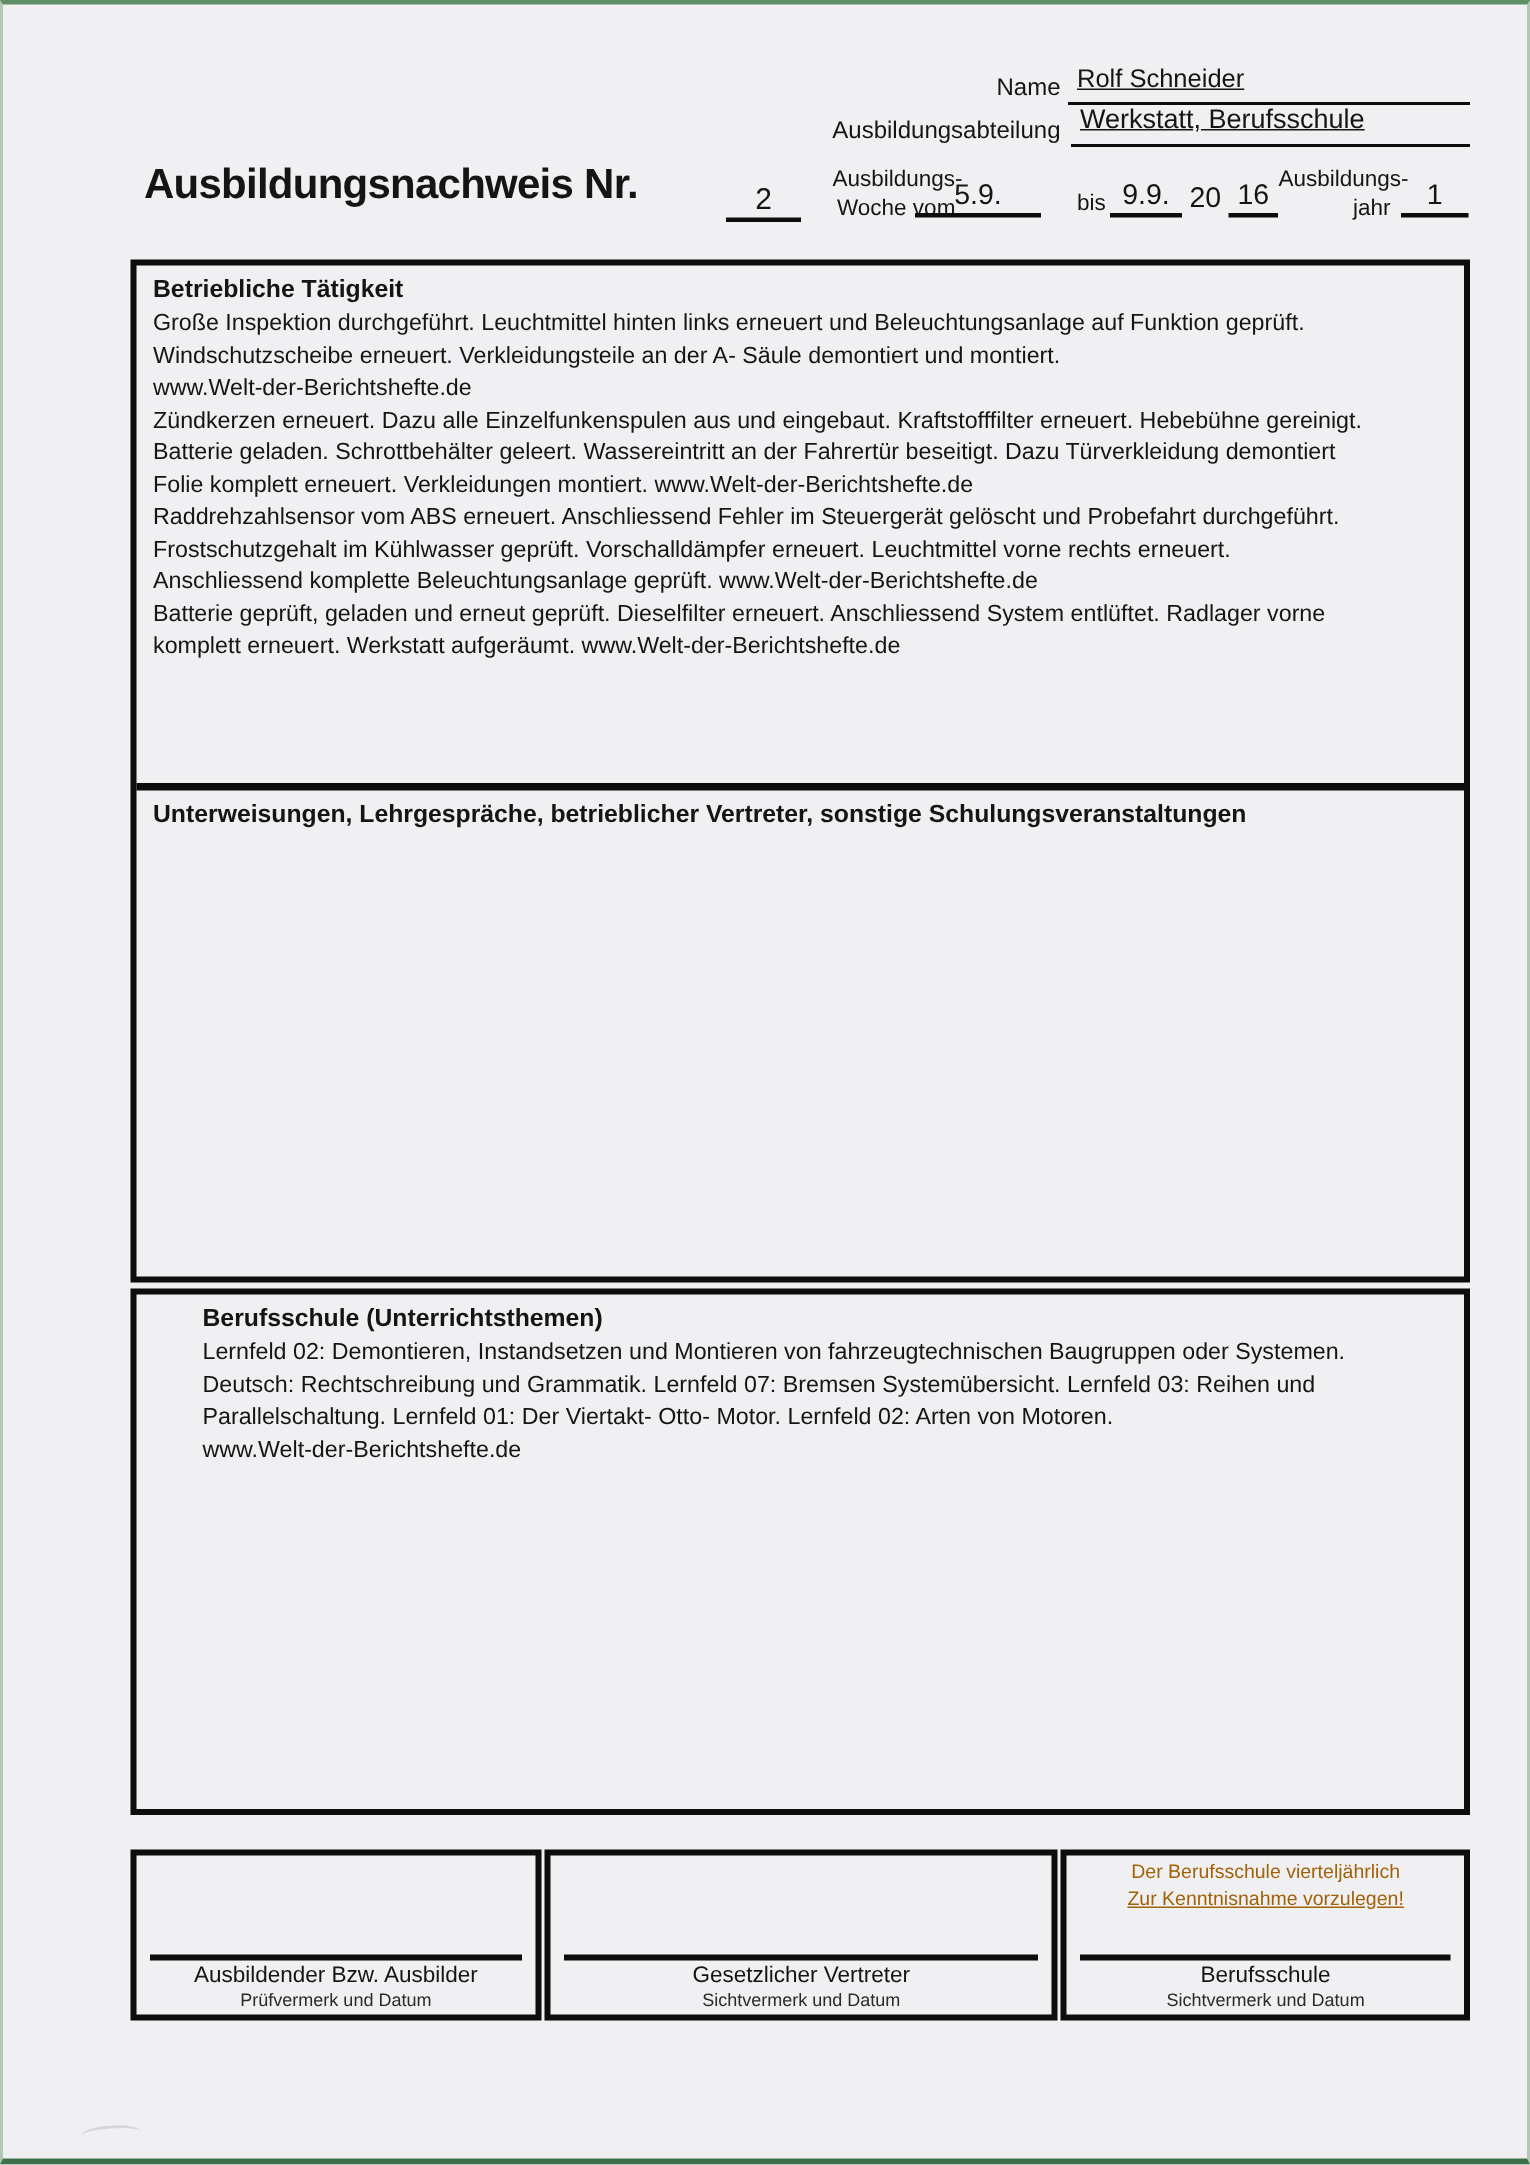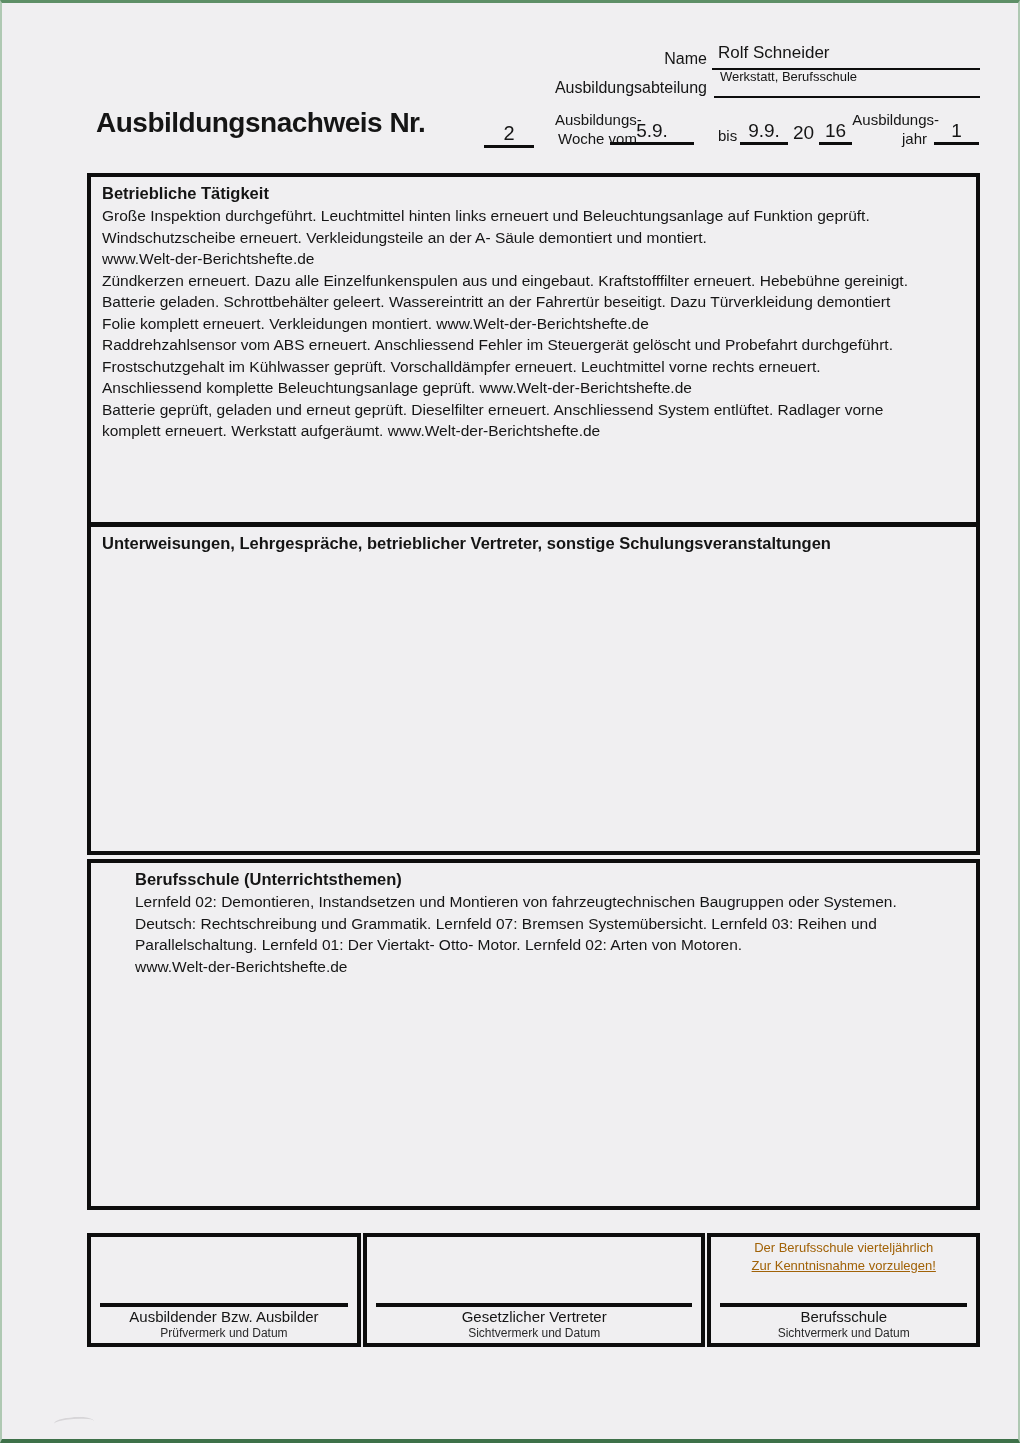--- a/index.html
+++ b/index.html
@@ -12,21 +12,21 @@
     background:var(--paper); color:var(--ink);
     border-top:3px solid var(--frame-green);
     border-bottom:4px solid var(--frame-green-dark);
     border-left:2px solid var(--frame-green-light);
     border-right:2px solid var(--frame-green-light);
     font-family:"Liberation Sans","DejaVu Sans",sans-serif;
     overflow:hidden;
   }
   .abs{position:absolute;}
   .lbl{font-size:16px; text-align:right; white-space:nowrap;}
-  .field-line{border-bottom:2px solid var(--line-black); box-sizing:border-box; padding-left:6px; white-space:nowrap;}
+  .field-line{border-bottom:2px solid var(--line-black); box-sizing:border-box; padding-left:6px; white-space:nowrap;text-decoration:underline;}
   .title{font-size:28px; letter-spacing:-0.5px; white-space:nowrap;font-weight:bold;}
   .num-line{border-bottom:3px solid var(--line-black); text-align:center; box-sizing:border-box;}
   .small-lbl{font-size:15px; white-space:nowrap;}
   .date-line{border-bottom:3px solid var(--line-black); text-align:center; font-size:19px; box-sizing:border-box;}
   .big-box{border:4px solid var(--line-black); box-sizing:border-box; display:flex; flex-direction:column;}
   .sec{padding:6px 11px; box-sizing:border-box; overflow:hidden;}
   .sec-heading{font-size:16.5px; font-weight:bold; margin:1px 0 2px 0;}
   .sec-body{font-size:15.5px; line-height:21.5px; white-space:pre-line;}
   .divider{height:5px; background:var(--line-black); flex:none;}
   .sig-row{display:flex; gap:2px;}
@@ -41,21 +41,21 @@
 </style>
 </head>
 <body>
 
 <div class="page">
 
   <div class="abs lbl" style="left:575px; top:47px; width:130px;">Name</div>
   <div class="abs field-line" style="left:710px; top:40px; width:268px; height:27px; font-size:17px;">Rolf Schneider</div>
 
   <div class="abs lbl" style="left:545px; top:76px; width:160px;">Ausbildungsabteilung</div>
-  <div class="abs field-line" style="left:712px; top:66px; width:266px; height:29px; font-size:13px;">Werkstatt, Berufsschule</div>
+  <div class="abs field-line" style="left:712px; top:66px; width:266px; height:29px; font-size:18px;">Werkstatt, Berufsschule</div>
 
   <div class="abs title" style="left:94px; top:104px;">Ausbildungsnachweis Nr.</div>
   <div class="abs num-line" style="left:482px; top:114px; width:50px; height:31px; font-size:20px; line-height:32px;">2</div>
 
   <div class="abs small-lbl" style="left:553px; top:108px;">Ausbildungs-</div>
   <div class="abs small-lbl" style="left:556px; top:127px;">Woche vom</div>
   <div class="abs date-line" style="left:608px; top:117px; width:84px; height:25px;">5.9.</div>
   <div class="abs small-lbl" style="left:716px; top:124px;text-align:center;">bis</div>
   <div class="abs date-line" style="left:738px; top:117px; width:48px; height:25px;">9.9.</div>
   <div class="abs" style="left:791px; top:119px; font-size:19px;">20</div>

